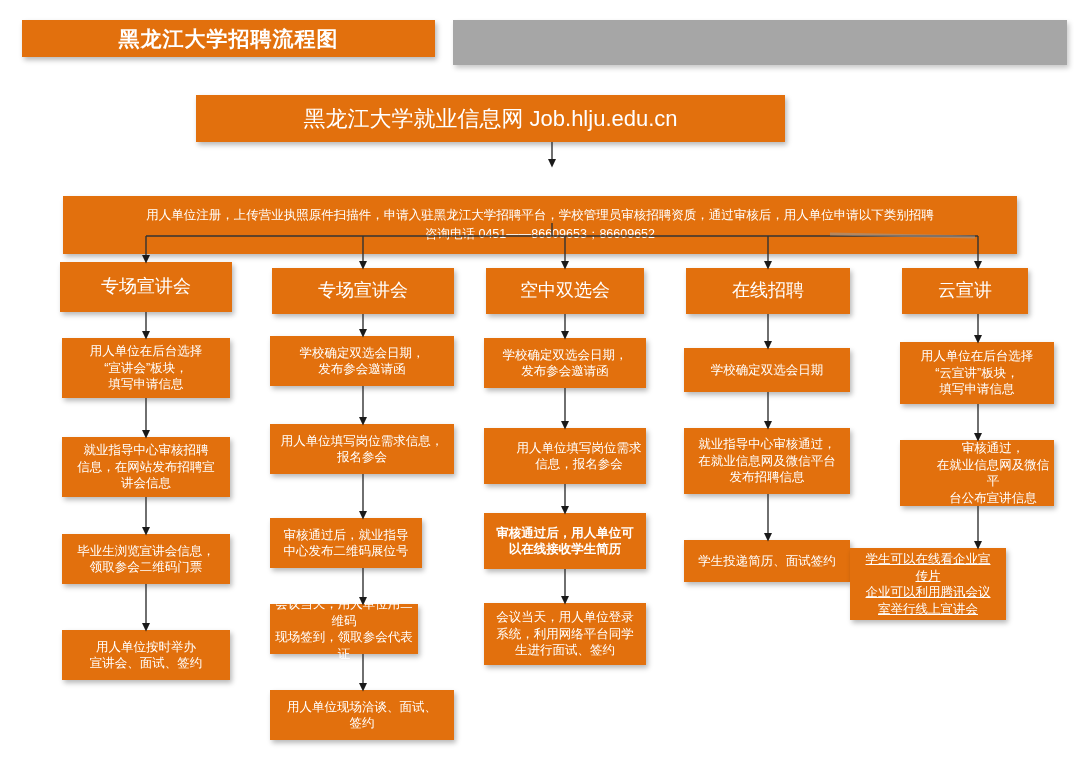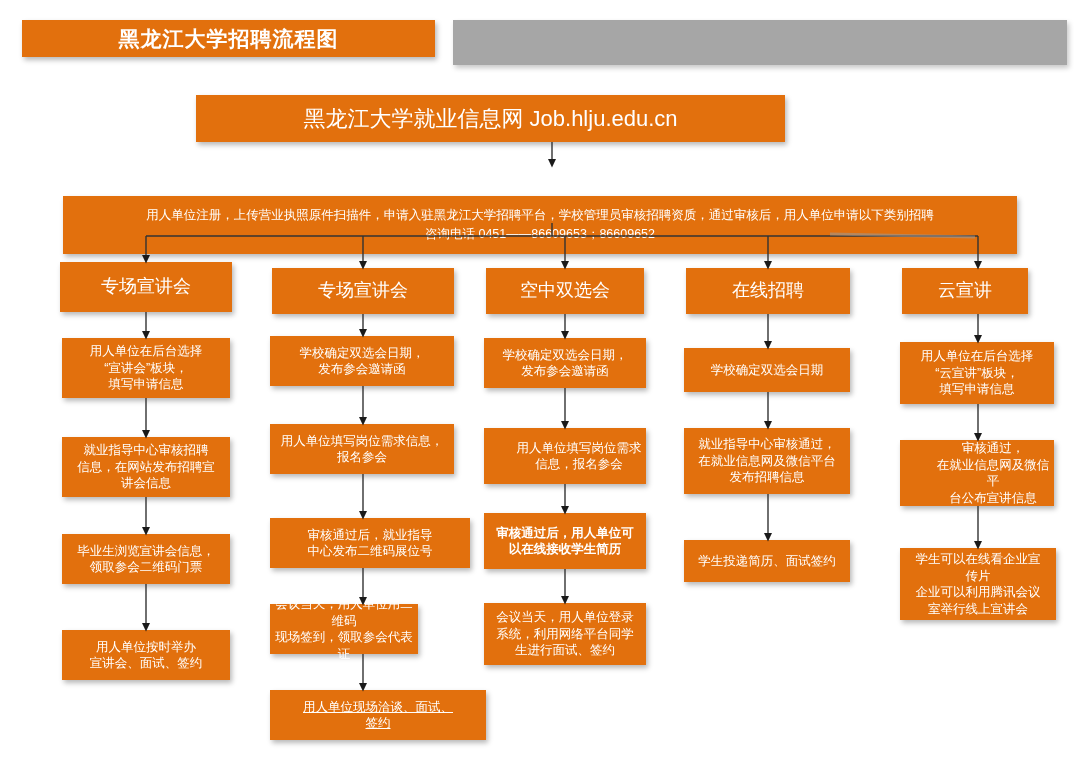--- a/index.html
+++ b/index.html
@@ -92,39 +92,39 @@
 
   
   #c0-s0 { left: 62px; top: 338px; width: 168px; height: 60px; }
   #c0-s1 { left: 62px; top: 437px; width: 168px; height: 60px; }
   #c0-s2 { left: 62px; top: 534px; width: 168px; height: 50px; }
   #c0-s3 { left: 62px; top: 630px; width: 168px; height: 50px; }
 
   
   #c1-s0 { left: 270px; top: 336px; width: 184px; height: 50px; }
   #c1-s1 { left: 270px; top: 424px; width: 184px; height: 50px; }
-  #c1-s2 { left: 270px; top: 518px; width: 200px; height: 50px; }
+  #c1-s2 { left: 270px; top: 518px; width: 152px; height: 50px; }
   #c1-s3 { left: 270px; top: 604px; width: 148px; height: 50px; }
-  #c1-s4 { left: 270px; top: 690px; width: 216px; height: 50px; text-decoration: underline; }
+  #c1-s4 { left: 270px; top: 690px; width: 184px; height: 50px; }
 
   
   #c2-s0 { left: 484px; top: 338px; width: 162px; height: 50px; }
   #c2-s1 { left: 484px; top: 428px; width: 162px; height: 56px; padding-left: 32px; }
   #c2-s2 { left: 484px; top: 513px; width: 162px; height: 56px; font-weight: bold; }
   #c2-s3 { left: 484px; top: 603px; width: 162px; height: 62px; }
 
   
   #c3-s0 { left: 684px; top: 348px; width: 166px; height: 44px; }
   #c3-s1 { left: 684px; top: 428px; width: 166px; height: 66px; }
   #c3-s2 { left: 684px; top: 540px; width: 166px; height: 42px; }
 
   
   #c4-s0 { left: 900px; top: 342px; width: 154px; height: 62px; }
   #c4-s1 { left: 900px; top: 440px; width: 154px; height: 66px; padding-left: 36px; }
-  #c4-s2 { left: 900px; top: 548px; width: 156px; height: 72px; }
+  #c4-s2 { left: 850px; top: 548px; width: 156px; height: 72px; text-decoration: underline; }
 
   
   #connectors {
     position: absolute;
     left: 0;
     top: 0;
     width: 1080px;
     height: 761px;
     pointer-events: none;
   }

